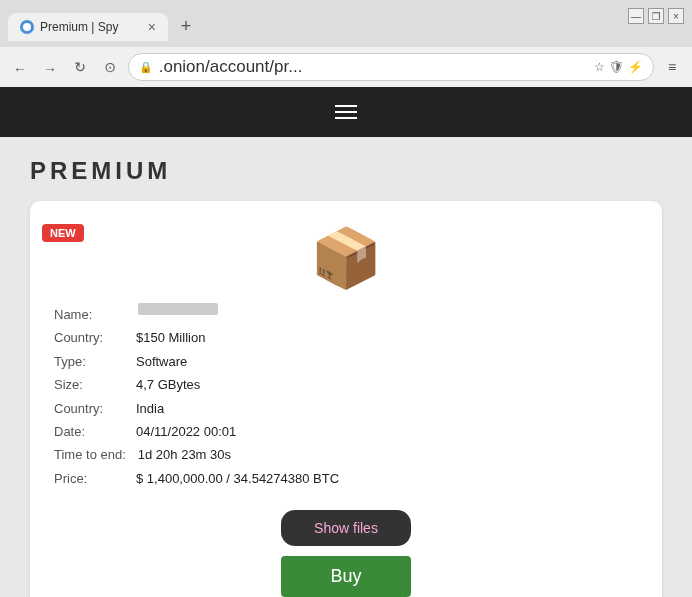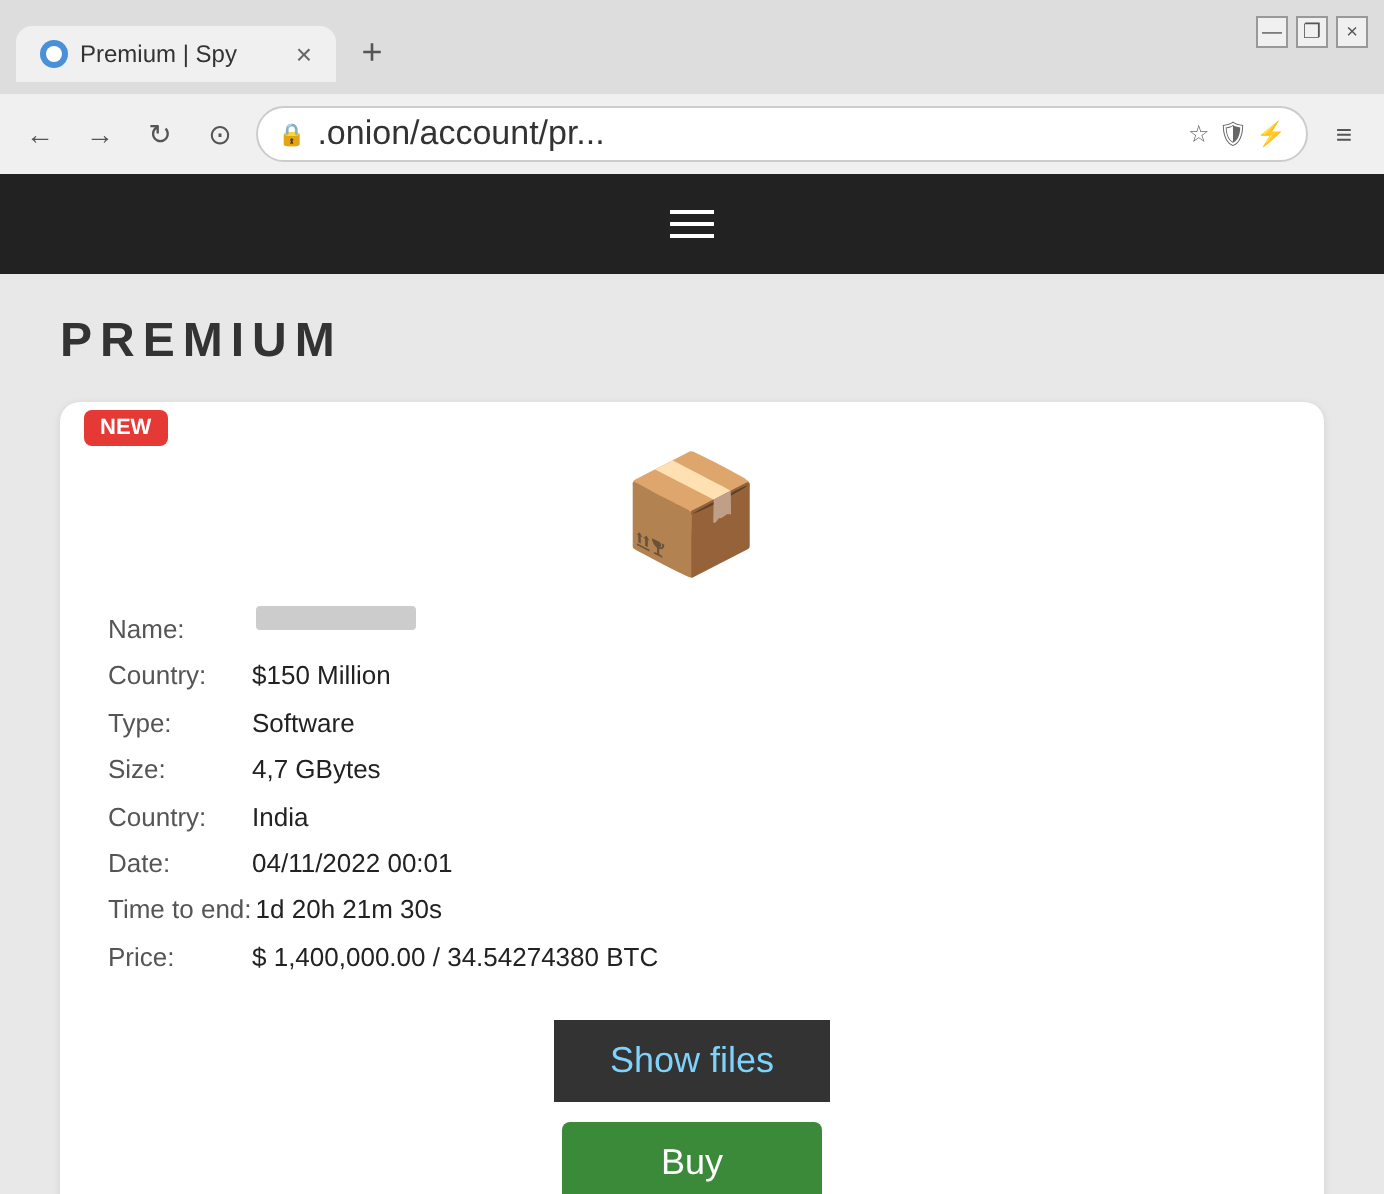--- a/index.html
+++ b/index.html
@@ -222,21 +222,21 @@
     .card {
       background: white;
       border-radius: 10px;
       padding: 20px 24px 24px;
       position: relative;
       box-shadow: 0 1px 4px rgba(0,0,0,0.1);
     }
 
     .new-badge {
       position: absolute;
-      top: 4px;
+      top: 23px;
       left: 12px;
       background: #e53935;
       color: white;
       font-size: 11px;
       font-weight: bold;
       padding: 3px 8px;
       border-radius: 4px;
     }
 
     .card-icon {
@@ -248,21 +248,21 @@
     }
 
     .card-details {
       font-size: 13px;
       color: #333;
       line-height: 1.8;
     }
 
     .detail-row {
       display: flex;
-      gap: 2px;
+      gap: 12px;
     }
 
     .detail-label {
       color: #555;
       font-weight: normal;
       min-width: 70px;
     }
 
     .detail-value {
       color: #222;
@@ -281,25 +281,25 @@
     .card-actions {
       display: flex;
       flex-direction: column;
       align-items: center;
       gap: 10px;
       margin-top: 20px;
     }
 
     .btn-show-files {
       background: #333;
-      color: #7dd3fc;
+      color: #f9a8d4;
       border: none;
       padding: 10px 28px;
-      border-radius: 0;
-      font-size: 18px;
+      border-radius: 14px;
+      font-size: 14px;
       cursor: pointer;
       min-width: 130px;
     }
 
     .btn-buy {
       background: #3a8a3a;
       color: white;
       border: none;
       padding: 10px 28px;
       border-radius: 4px;
@@ -400,21 +400,21 @@
             <span class="detail-value">India</span>
           </div>
 
           <div class="detail-row">
             <span class="detail-label">Date:</span>
             <span class="detail-value">04/11/2022 00:01</span>
           </div>
 
           <div class="detail-row">
             <span class="detail-label">Time to end:</span>
-            <span class="detail-value">1d 20h 21m 30s</span>
+            <span class="detail-value">1d 20h 23m 30s</span>
           </div>
 
           <div class="detail-row">
             <span class="detail-label">Price:</span>
             <span class="detail-value">$ 1,400,000.00 / 34.54274380 BTC</span>
           </div>
 
         </div>
 
         <div class="card-actions">

